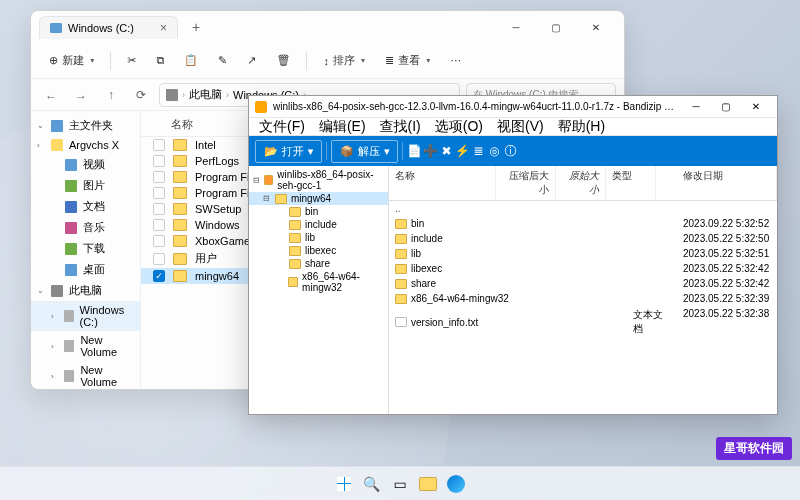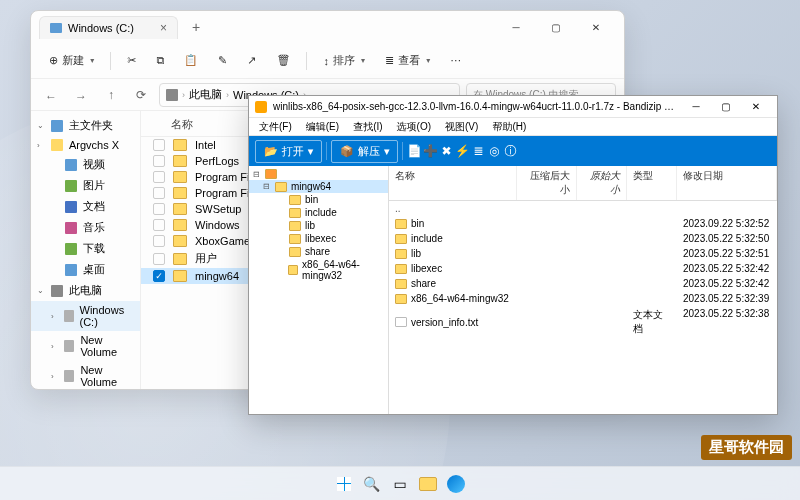--- a/index.html
+++ b/index.html
@@ -61,21 +61,21 @@
 .fr-ico { width: 14px; height: 12px; background: #ffd966; border: 1px solid #d4a843; border-radius: 1px; }
 
 
 .bandizip { position: absolute; top: 95px; left: 248px; width: 530px; height: 320px; background: #fff; border: 1px solid #999; box-shadow: 0 10px 30px rgba(0,0,0,0.2); display: flex; flex-direction: column; font-size: 11px; }
 .bz-title { height: 22px; background: #fff; display: flex; align-items: center; padding: 0 6px; gap: 6px; border-bottom: 1px solid #e5e5e5; }
 .bz-title-ico { width: 12px; height: 12px; background: #ffa500; border-radius: 2px; }
 .bz-title-text { font-size: 10px; flex: 1; white-space: nowrap; overflow: hidden; text-overflow: ellipsis; }
 .bz-wincontrols { display: flex; }
 .bz-wbtn { width: 30px; height: 20px; display: flex; align-items: center; justify-content: center; font-size: 10px; }
 
-.bz-menu { height: 18px; display: flex; align-items: center; padding: 0 4px; gap: 2px; font-size: 10px; border-bottom: 1px solid #e5e5e5; }
+.bz-menu { height: 18px; display: flex; align-items: center; padding: 0 4px; gap: 2px; font-size: 14px; border-bottom: 1px solid #e5e5e5; }
 .bz-menu-item { padding: 1px 6px; }
 
 .bz-toolbar { height: 30px; background: #0078d4; display: flex; align-items: center; padding: 0 6px; gap: 2px; }
 .bz-tbtn { display: flex; align-items: center; gap: 4px; padding: 3px 8px; color: #fff; font-size: 11px; border-radius: 2px; }
 .bz-tbtn.outline { border: 1px solid rgba(255,255,255,0.5); }
 .bz-tsep { width: 1px; height: 18px; background: rgba(255,255,255,0.3); margin: 0 2px; }
 .bz-ticon { width: 14px; height: 14px; display: flex; align-items: center; justify-content: center; color: #fff; font-size: 12px; }
 
 .bz-body { flex: 1; display: flex; overflow: hidden; }
 .bz-tree { width: 140px; border-right: 1px solid #ddd; padding: 2px 0; font-size: 10px; }
@@ -88,34 +88,34 @@
 .bz-tico { width: 12px; height: 10px; background: #ffd966; border: 1px solid #d4a843; border-radius: 1px; }
 .bz-tico.arc { background: #ff9933; }
 
 .bz-list { flex: 1; display: flex; flex-direction: column; }
 .bz-cols { display: flex; border-bottom: 1px solid #ddd; font-size: 10px; color: #333; }
 .bz-col { padding: 3px 6px; border-right: 1px solid #eee; }
 .bz-col.c-name { flex: 1; min-width: 100px; }
 .bz-col.c-size { width: 60px; text-align: right; }
 .bz-col.c-orig { width: 50px; text-align: right; font-style: italic; }
 .bz-col.c-type { width: 50px; }
-.bz-col.c-date { width: 100px; }
+.bz-col.c-date { width: 100px; margin-left: 21px; }
 .bz-rows { flex: 1; overflow: auto; }
 .bz-row { display: flex; font-size: 10px; padding: 1px 0; }
 .bz-row.up { color: #555; }
 .bz-cell { padding: 1px 6px; }
 .bz-cell.c-name { flex: 1; min-width: 100px; display: flex; align-items: center; gap: 4px; }
 .bz-cell.c-size { width: 60px; text-align: right; }
 .bz-cell.c-orig { width: 50px; text-align: right; }
 .bz-cell.c-type { width: 50px; }
 .bz-cell.c-date { width: 100px; }
 .bz-fico { width: 12px; height: 10px; background: #ffd966; border: 1px solid #d4a843; border-radius: 1px; }
 .bz-fico.file { background: #fff; border-color: #bbb; }
 
-.watermark { position: absolute; right: 8px; bottom: 40px; background: #a16207; color: #fff; font-size: 15px; font-weight: bold; padding: 3px 8px; border-radius: 3px; }
+.watermark { position: absolute; right: 8px; bottom: 40px; background: #6d28d9; color: #fff; font-size: 12px; font-weight: bold; padding: 3px 8px; border-radius: 3px; }
 </style>
 </head>
 <body>
 
 <div class="explorer">
   <div class="exp-titlebar">
     <div class="exp-tab">
       <span class="exp-tab-icon"></span>
       <span>Windows (C:)</span>
       <span class="exp-tab-close">×</span>
@@ -308,20 +308,21 @@
     <div class="bz-ticon">⚡</div>
     <div class="bz-ticon">≣</div>
     <div class="bz-ticon">◎</div>
     <div class="bz-ticon">ⓘ</div>
   </div>
   <div class="bz-body">
     <div class="bz-tree" id="bz-tree">
         <div class="bz-tree-item l1">
           <span class="bz-tchev">⊟</span>
           <span class="bz-tico arc"></span>
+          <span>winlibs-x86_64-posix-seh-gcc-1</span>
         </div>
         <div class="bz-tree-item l2 selected">
           <span class="bz-tchev">⊟</span>
           <span class="bz-tico "></span>
           <span>mingw64</span>
         </div>
         <div class="bz-tree-item l3">
           <span class="bz-tchev"></span>
           <span class="bz-tico "></span>
           <span>bin</span>

